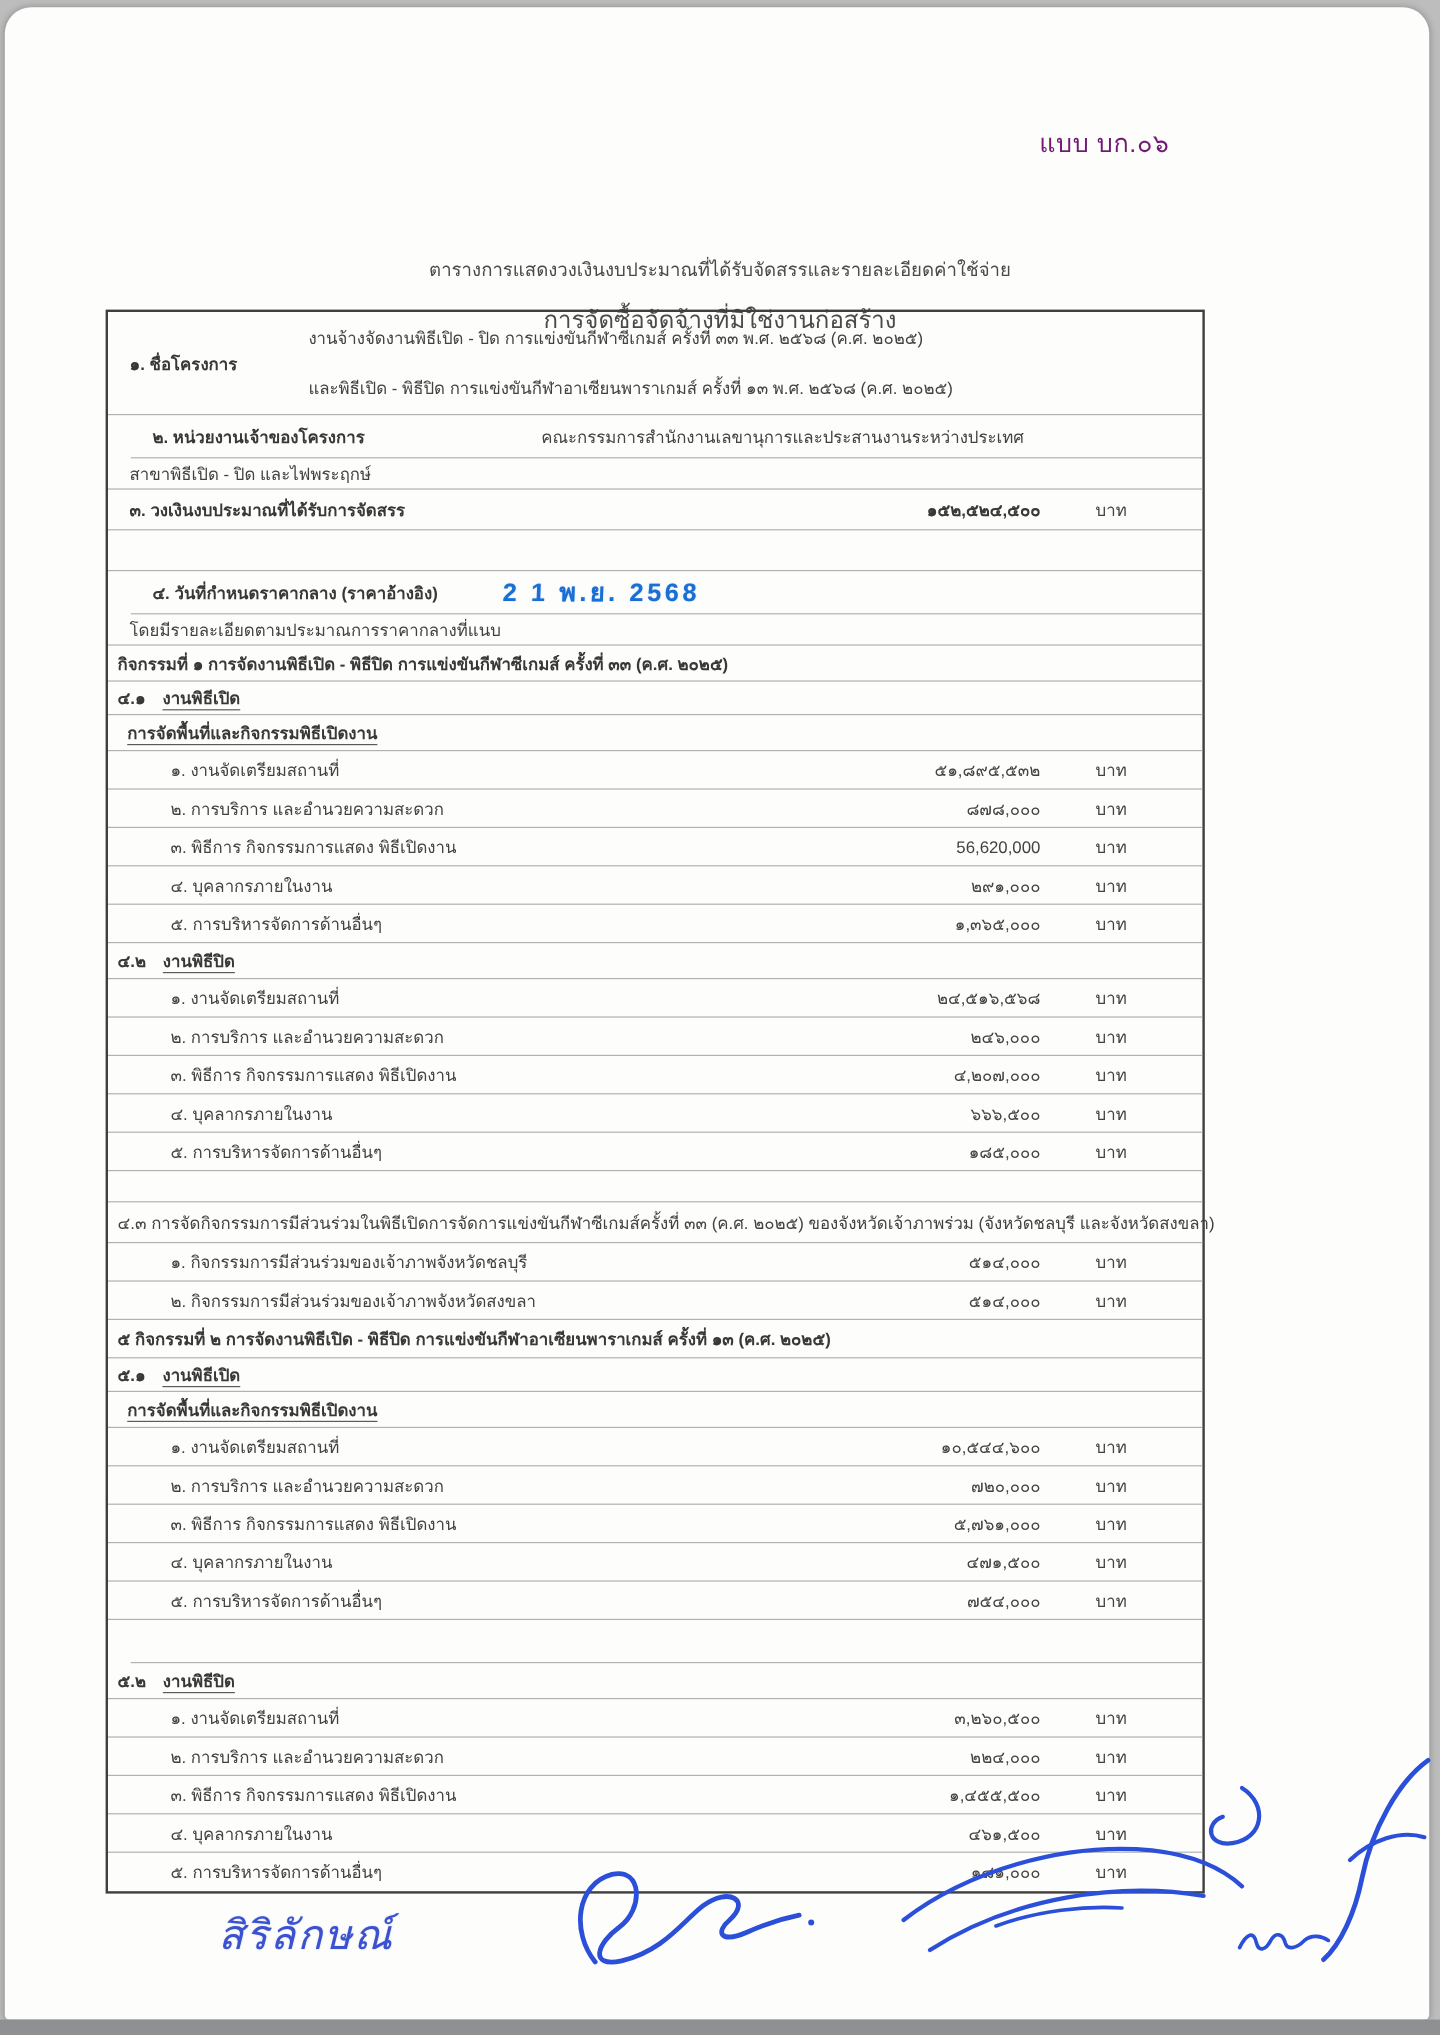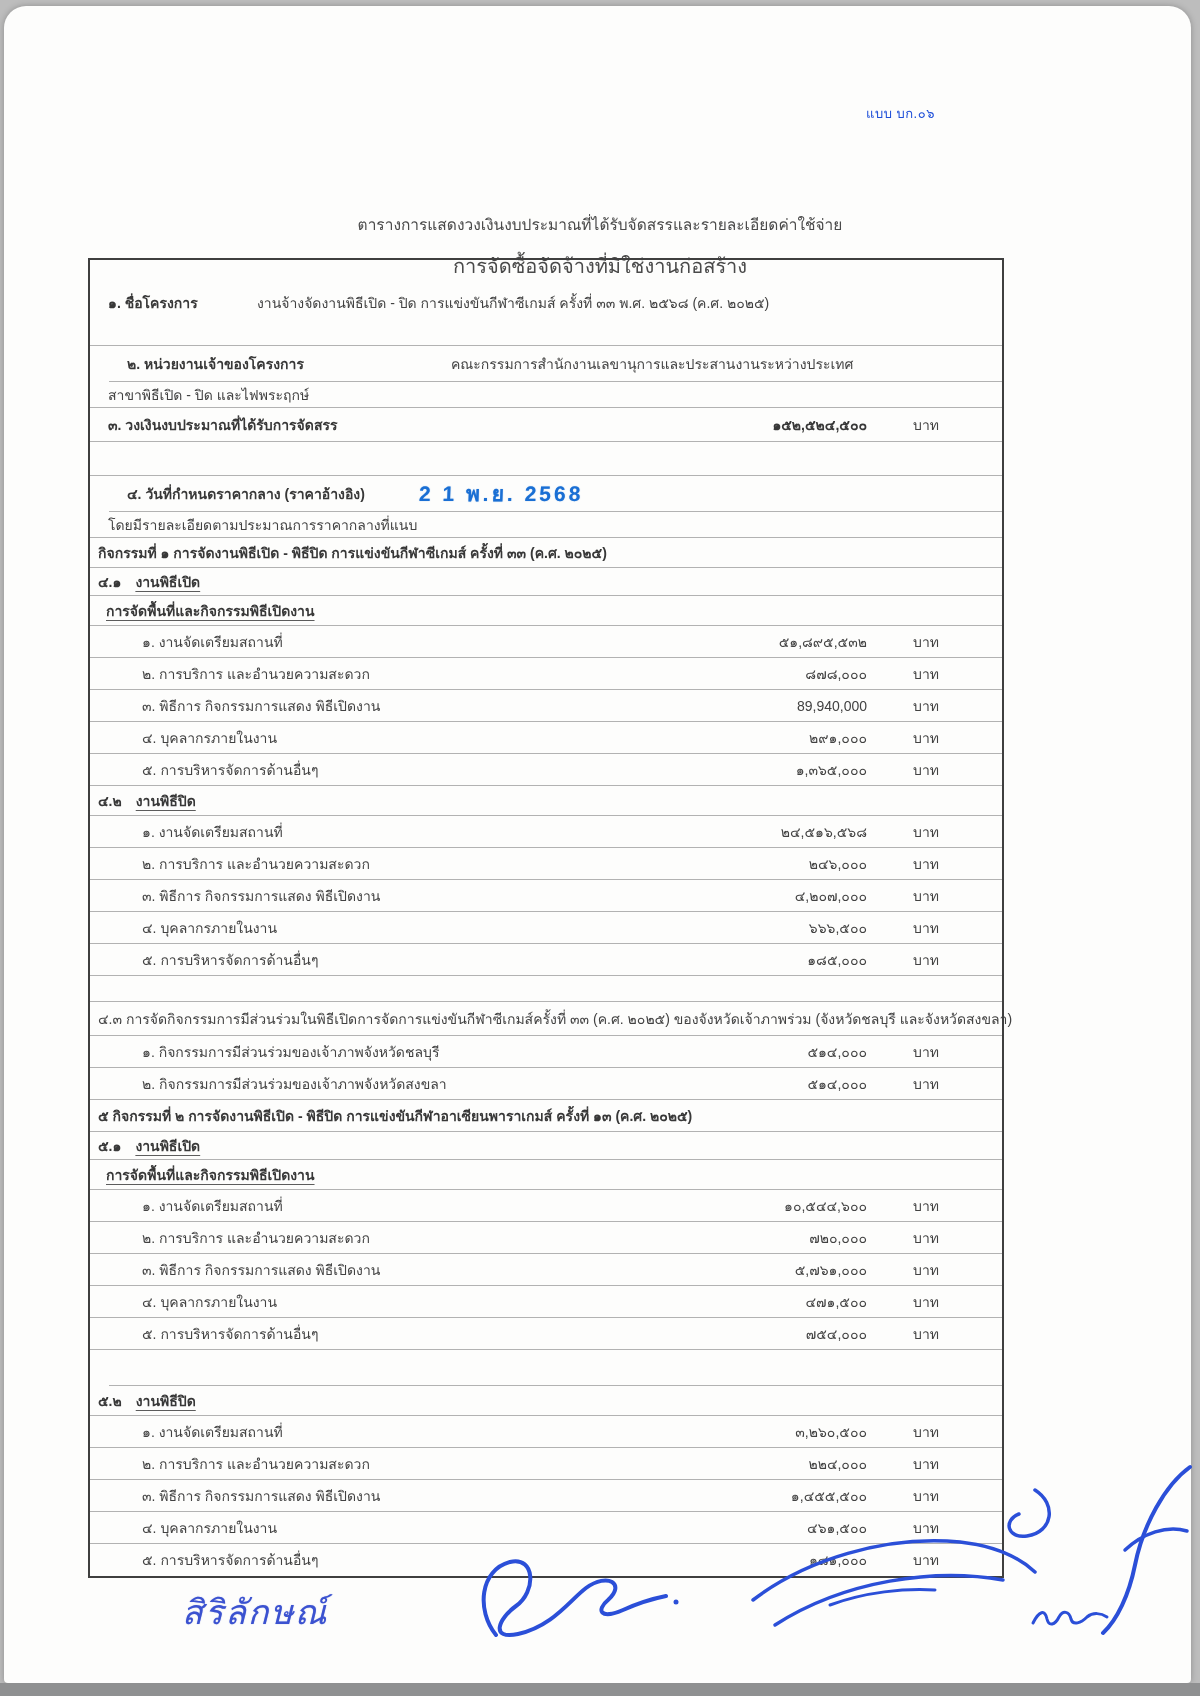--- a/index.html
+++ b/index.html
@@ -12,21 +12,21 @@
   .page{
     position:absolute;left:4px;right:9px;top:6px;bottom:13px;
     background:#fdfdfc;
     border-radius:22px 22px 4px 4px;
     box-shadow:0 0 6px rgba(0,0,0,.25);
   }
   .photo-edge-bottom{
     position:absolute;left:0;right:0;bottom:0;height:13px;background:#8f9091;
   }
   .form-code{
-    position:absolute;top:103px;left:866px;font-size:13px;color:#1d4ed8;letter-spacing:.5px;
+    position:absolute;top:103px;left:866px;font-size:21px;color:#701a75;letter-spacing:.5px;
   }
   .doc-title{position:absolute;top:178px;left:0;width:1200px;text-align:center;color:#4a4a4a;}
   .doc-title .t1{font-size:15.5px;margin-bottom:13px;margin-top:34px;}
   .doc-title .t2{font-size:20px;}
   .sheet{
     position:absolute;left:88px;top:258px;width:912px;
     border:2px solid #3f3f3f;background:transparent;
     font-size:14px;color:#424242;
   }
   .trow{
@@ -76,20 +76,21 @@
   <div class="t1">ตารางการแสดงวงเงินงบประมาณที่ได้รับจัดสรรและรายละเอียดค่าใช้จ่าย</div>
   <div class="t2">การจัดซื้อจัดจ้างที่มิใช่งานก่อสร้าง</div>
 </div>
 
 <div class="sheet">
 
   <div class="trow h86">
     <div class="project-label bold">๑. ชื่อโครงการ</div>
     <div class="project-lines">
       <div>งานจ้างจัดงานพิธีเปิด - ปิด การแข่งขันกีฬาซีเกมส์ ครั้งที่ ๓๓ พ.ศ. ๒๕๖๘ (ค.ศ. ๒๐๒๕)</div>
+      <div>และพิธีเปิด - พิธีปิด การแข่งขันกีฬาอาเซียนพาราเกมส์ ครั้งที่ ๑๓ พ.ศ. ๒๕๖๘ (ค.ศ. ๒๐๒๕)</div>
     </div>
   </div>
 
   <div class="trow h36">
     <div class="agency-label bold">๒. หน่วยงานเจ้าของโครงการ</div>
     <div class="plain-flex">คณะกรรมการสำนักงานเลขานุการและประสานงานระหว่างประเทศ</div>
   </div>
 
   <div class="trow h26">
     <div class="plain-flex">สาขาพิธีเปิด - ปิด และไฟพระฤกษ์</div>
@@ -129,21 +130,21 @@
     <div class="val">๕๑,๘๙๕,๕๓๒</div>
     <div class="unit">บาท</div>
   </div>
   <div class="trow h32">
     <div class="item-label">๒. การบริการ และอำนวยความสะดวก</div>
     <div class="val">๘๗๘,๐๐๐</div>
     <div class="unit">บาท</div>
   </div>
   <div class="trow h32">
     <div class="item-label">๓. พิธีการ กิจกรรมการแสดง พิธีเปิดงาน</div>
-    <div class="val">89,940,000</div>
+    <div class="val">56,620,000</div>
     <div class="unit">บาท</div>
   </div>
   <div class="trow h32">
     <div class="item-label">๔. บุคลากรภายในงาน</div>
     <div class="val">๒๙๑,๐๐๐</div>
     <div class="unit">บาท</div>
   </div>
   <div class="trow h32">
     <div class="item-label">๕. การบริหารจัดการด้านอื่นๆ</div>
     <div class="val">๑,๓๖๕,๐๐๐</div>

